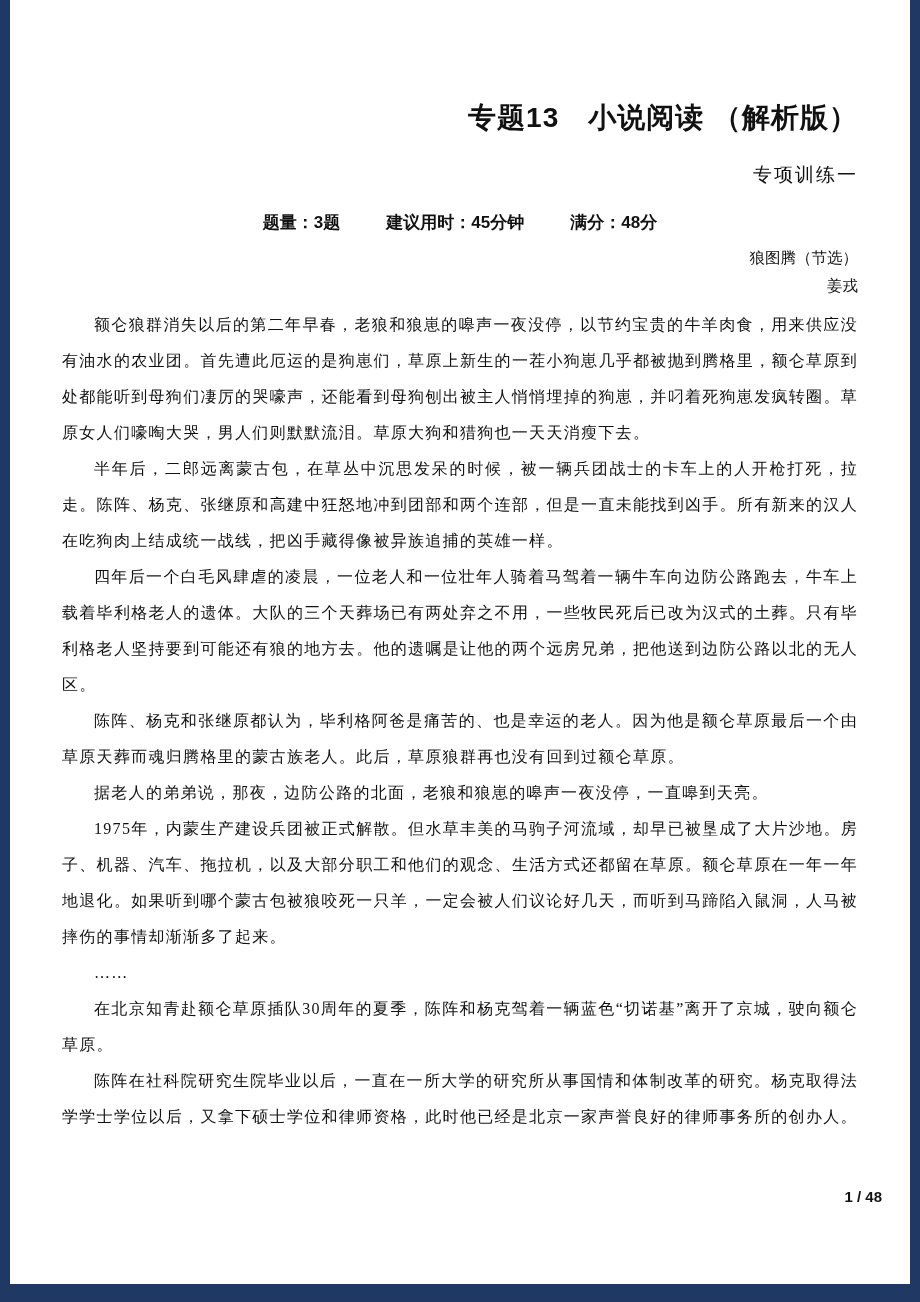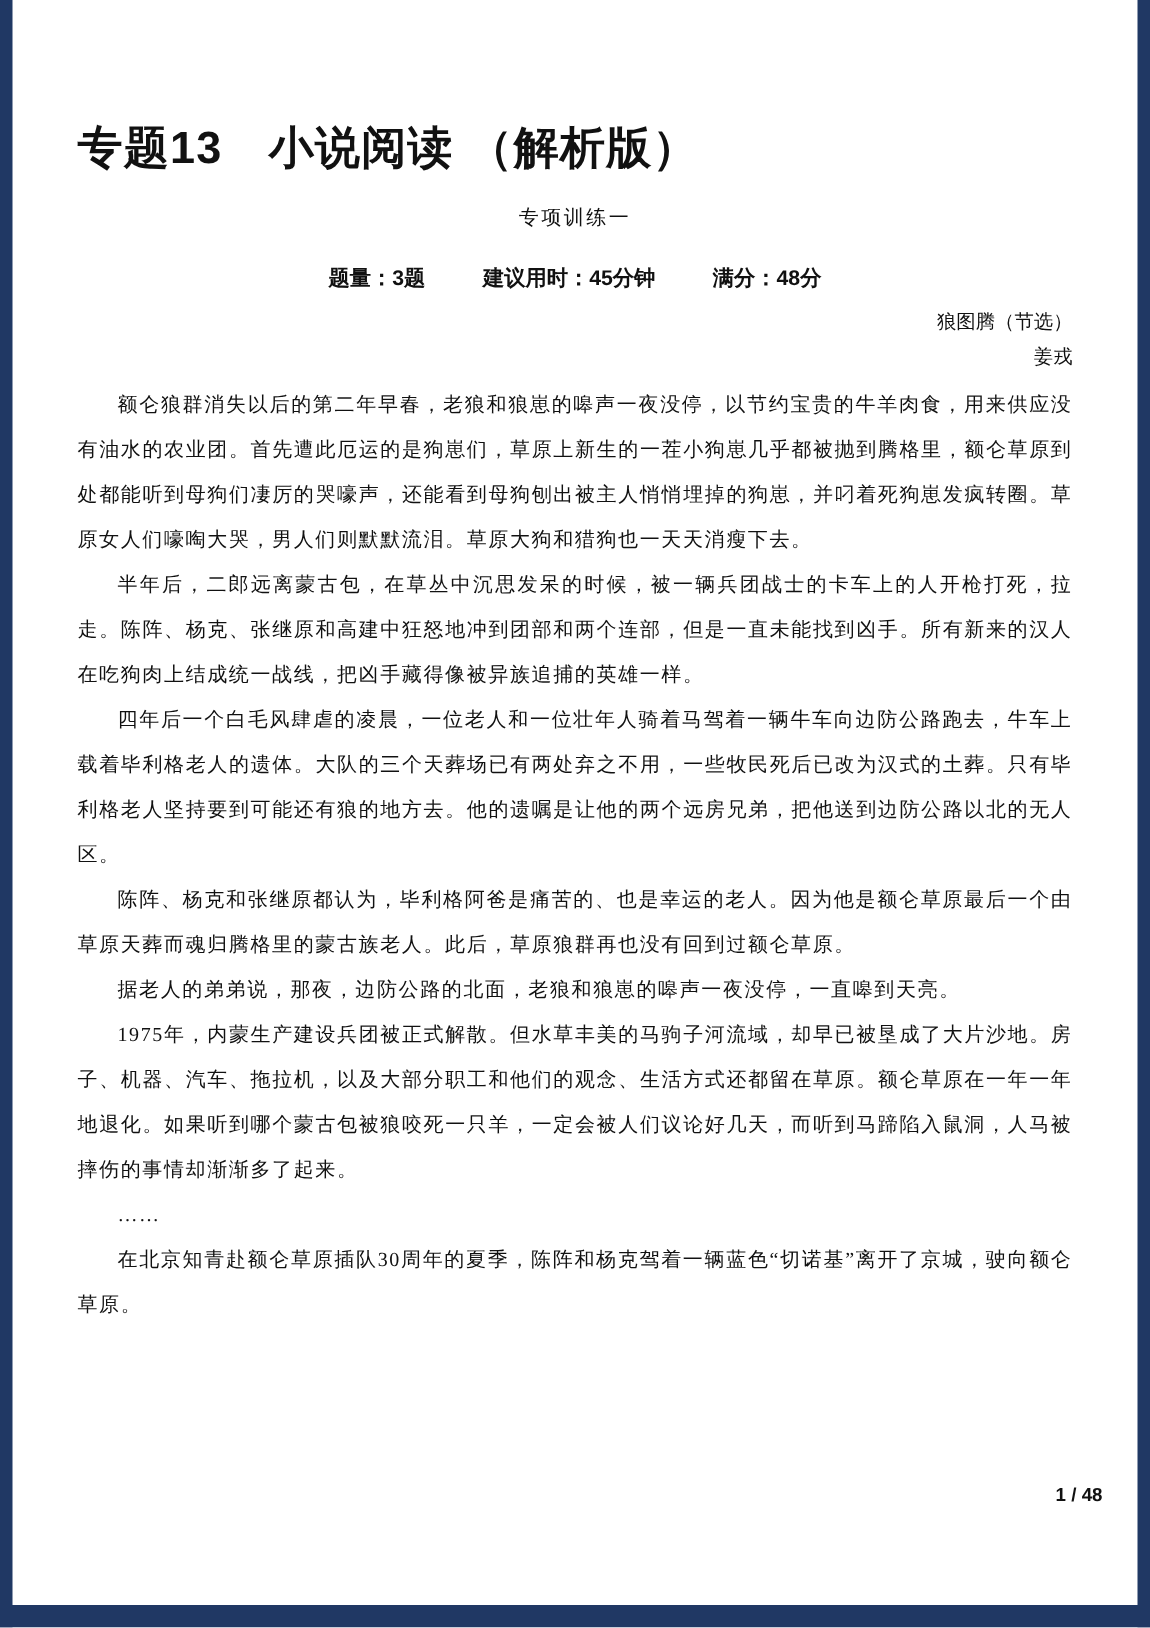--- a/index.html
+++ b/index.html
@@ -9,28 +9,28 @@
     position: relative; overflow: hidden;
     font-family: "Liberation Serif", "DejaVu Serif", serif;
     color: #111111;
   }
   .page {
     position: absolute; inset: 0;
     padding: 98px 62px 0 62px;
     background: #ffffff;
   }
   .doc-title {
-    text-align: left;
+    text-align: right;
     font-family: "Liberation Sans", "DejaVu Sans", sans-serif;
-    font-weight: bold; font-size: 36px; line-height: 40px;
+    font-weight: bold; font-size: 28px; line-height: 40px;
     letter-spacing: 1px;
   }
   .doc-subtitle {
-    text-align: center;
-    font-weight: normal; font-size: 16px; line-height: 30px;
+    text-align: right;
+    font-weight: normal; font-size: 19px; line-height: 30px;
     margin-top: 22px; letter-spacing: 2px;
   }
   .meta-row {
     display: flex; justify-content: center; gap: 46px;
     margin-top: 20px;
     font-family: "Liberation Sans", "DejaVu Sans", sans-serif;
     font-weight: bold; font-size: 17px; line-height: 26px;
   }
   .q-intro {
     margin-top: 12px;
@@ -82,20 +82,21 @@
 
   <div class="art-body">
       <p class="para">额仑狼群消失以后的第二年早春，老狼和狼崽的嗥声一夜没停，以节约宝贵的牛羊肉食，用来供应没有油水的农业团。首先遭此厄运的是狗崽们，草原上新生的一茬小狗崽几乎都被抛到腾格里，额仑草原到处都能听到母狗们凄厉的哭嚎声，还能看到母狗刨出被主人悄悄埋掉的狗崽，并叼着死狗崽发疯转圈。草原女人们嚎啕大哭，男人们则默默流泪。草原大狗和猎狗也一天天消瘦下去。</p>
       <p class="para">半年后，二郎远离蒙古包，在草丛中沉思发呆的时候，被一辆兵团战士的卡车上的人开枪打死，拉走。陈阵、杨克、张继原和高建中狂怒地冲到团部和两个连部，但是一直未能找到凶手。所有新来的汉人在吃狗肉上结成统一战线，把凶手藏得像被异族追捕的英雄一样。</p>
       <p class="para">四年后一个白毛风肆虐的凌晨，一位老人和一位壮年人骑着马驾着一辆牛车向边防公路跑去，牛车上载着毕利格老人的遗体。大队的三个天葬场已有两处弃之不用，一些牧民死后已改为汉式的土葬。只有毕利格老人坚持要到可能还有狼的地方去。他的遗嘱是让他的两个远房兄弟，把他送到边防公路以北的无人区。</p>
       <p class="para">陈阵、杨克和张继原都认为，毕利格阿爸是痛苦的、也是幸运的老人。因为他是额仑草原最后一个由草原天葬而魂归腾格里的蒙古族老人。此后，草原狼群再也没有回到过额仑草原。</p>
       <p class="para">据老人的弟弟说，那夜，边防公路的北面，老狼和狼崽的嗥声一夜没停，一直嗥到天亮。</p>
       <p class="para">1975年，内蒙生产建设兵团被正式解散。但水草丰美的马驹子河流域，却早已被垦成了大片沙地。房子、机器、汽车、拖拉机，以及大部分职工和他们的观念、生活方式还都留在草原。额仑草原在一年一年地退化。如果听到哪个蒙古包被狼咬死一只羊，一定会被人们议论好几天，而听到马蹄陷入鼠洞，人马被摔伤的事情却渐渐多了起来。</p>
       <p class="para">……</p>
       <p class="para">在北京知青赴额仑草原插队30周年的夏季，陈阵和杨克驾着一辆蓝色“切诺基”离开了京城，驶向额仑草原。</p>
+      <p class="para">陈阵在社科院研究生院毕业以后，一直在一所大学的研究所从事国情和体制改革的研究。杨克取得法学学士学位以后，又拿下硕士学位和律师资格，此时他已经是北京一家声誉良好的律师事务所的创办人。</p>
     </div>
 
   <div class="page-number">1 / 48</div>
 </div>
 
 <div class="frame frame-left" style="background: rgb(32, 56, 100);"></div>
 <div class="frame frame-right" style="background: rgb(32, 56, 100);"></div>
 <div class="frame frame-bottom" style="background: rgb(32, 56, 100);"></div>
 
 </body></html>

